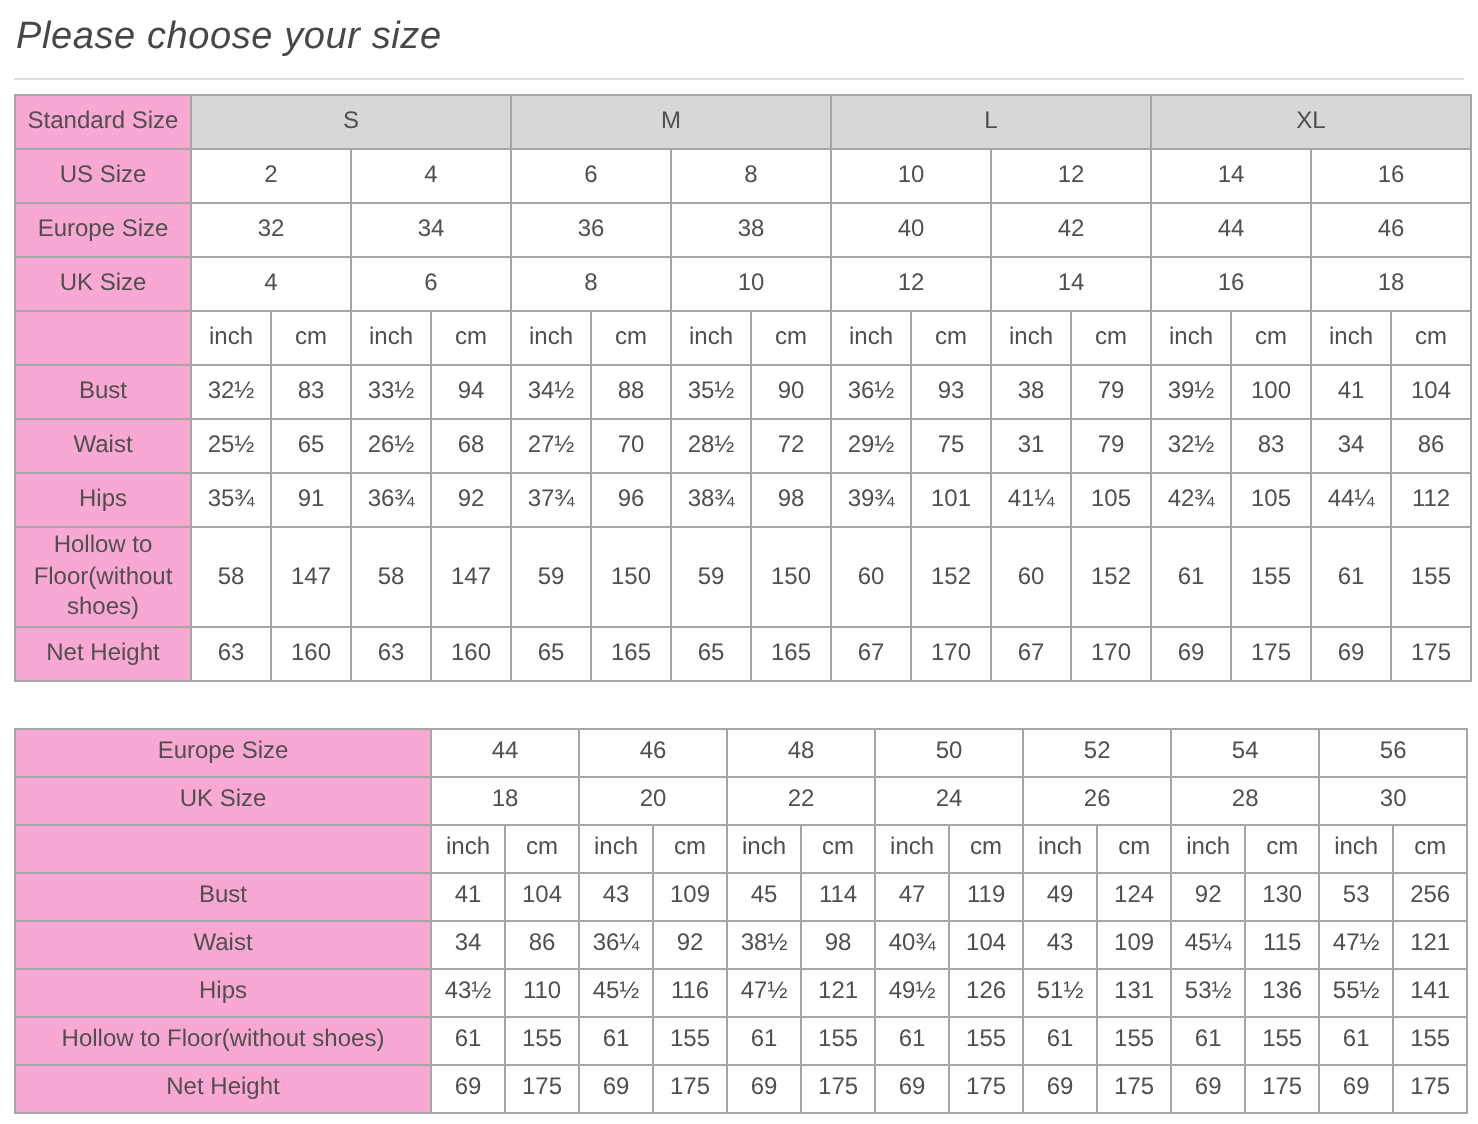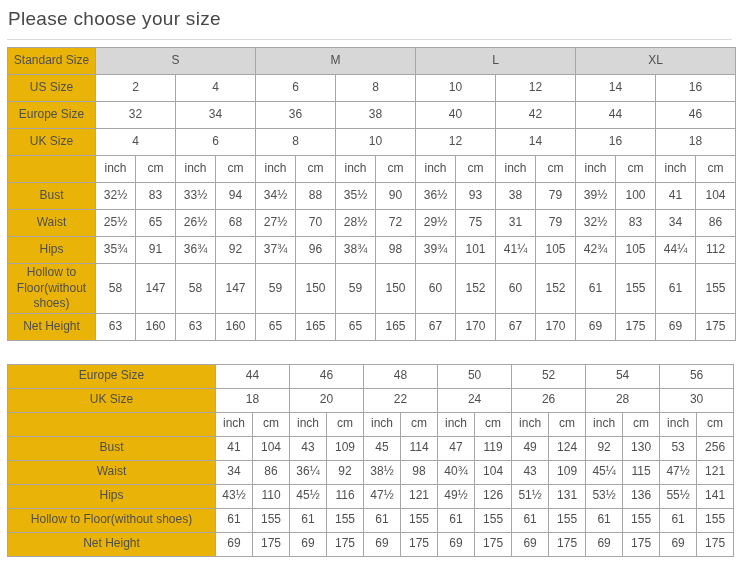--- a/index.html
+++ b/index.html
@@ -8,20 +8,21 @@
     width: 739px;
     box-sizing: border-box;
     padding: 6px 7px 4px 7px;
   }
   .title {
     font-size: 19px;
     font-weight: 400;
     color: #474747;
     margin: 2px 0 9px 1px;
     letter-spacing: 0.3px;
+    font-style: italic;
   }
   .divider {
     border: none;
     border-top: 1px solid #dcdcdc;
     margin: 0 0 7px 0;
   }
   table {
     border-collapse: collapse;
     table-layout: fixed;
     width: 726px;
@@ -34,21 +35,21 @@
     font-size: 12px;
     color: #4f4f4f;
     padding: 1px 2px;
     height: 24px;
     line-height: 1.3;
     overflow: hidden;
   }
   #plus-table td { height: 21px; }
   td.lbl, td.head { background: #d7d7d7; }
   td { background: #ffffff; }
-  td.lbl { background: #eab308; margin-left: 48px; }
+  td.lbl { background: #f9a8d4; margin-left: 48px; }
 </style>
 </head>
 <body>
 
 <div class="page">
   <h1 class="title">Please choose your size</h1>
   <hr class="divider">
 
   <table id="standard-table">
     <colgroup id="standard-colgroup">

